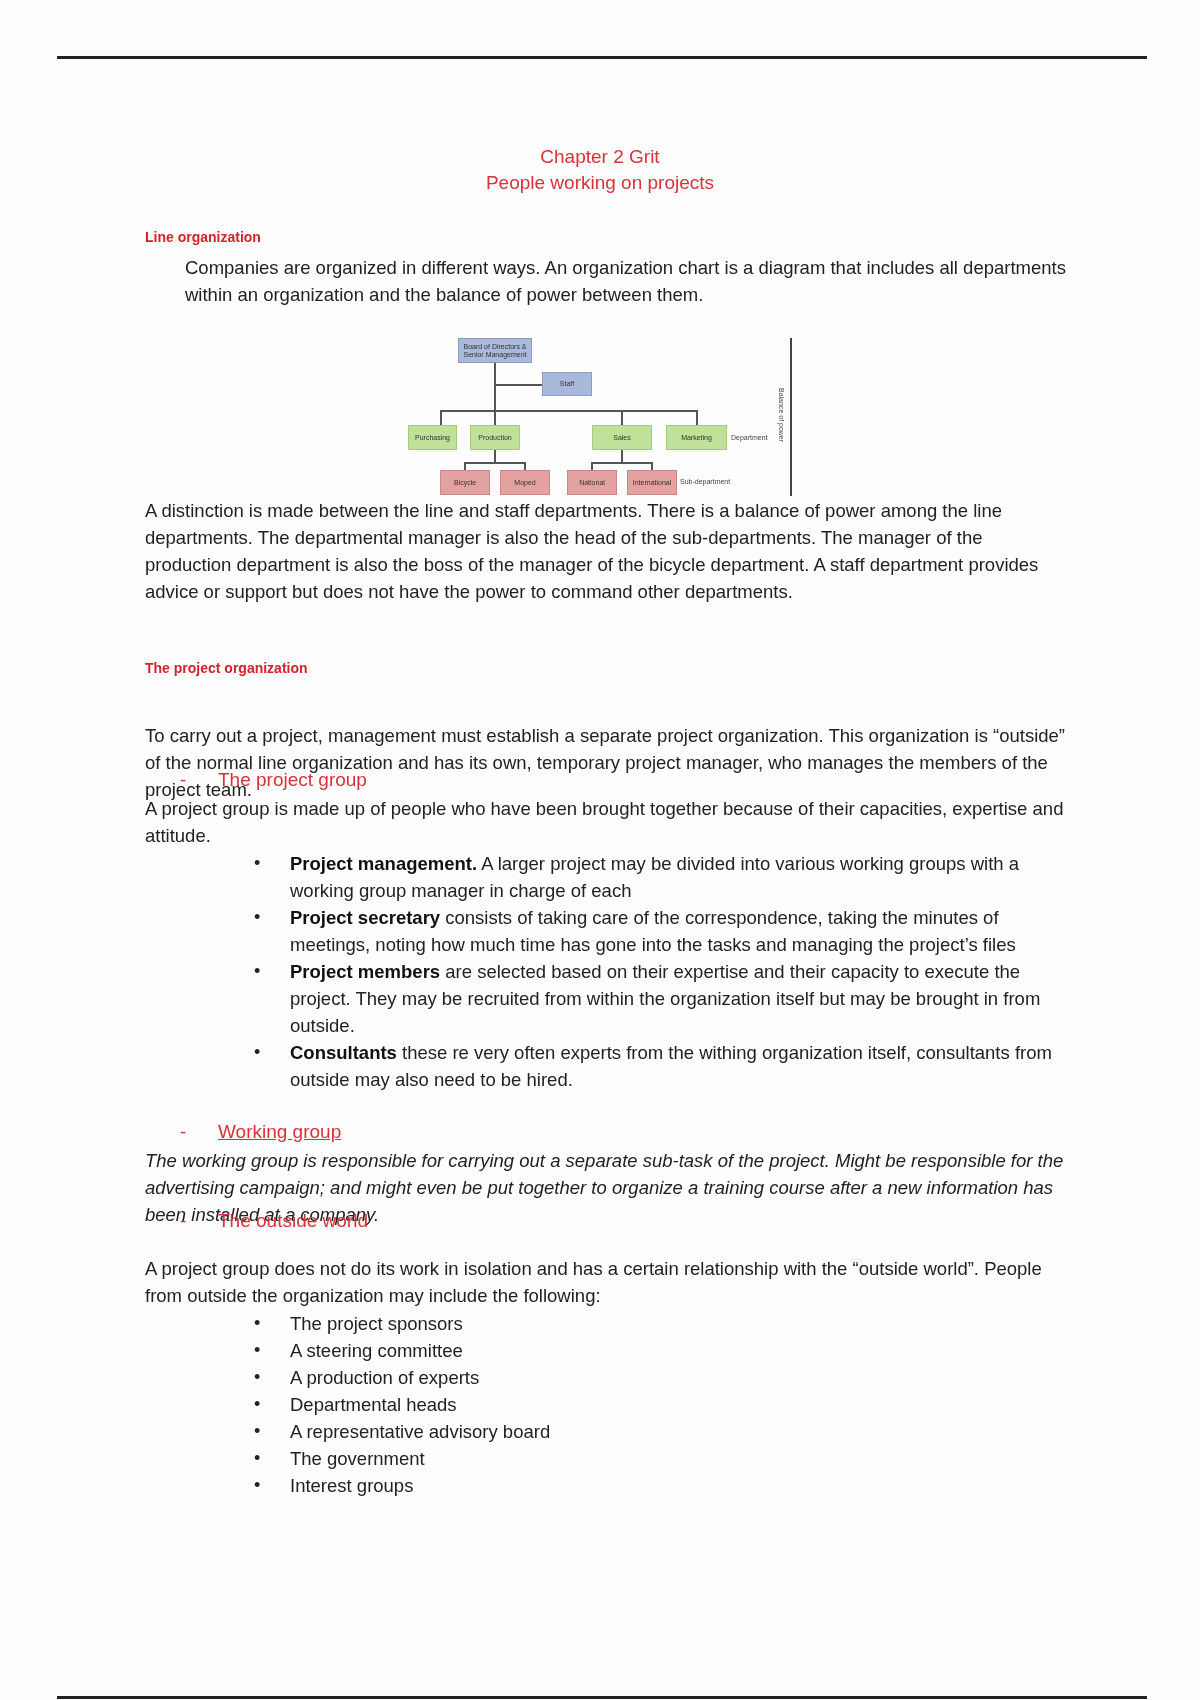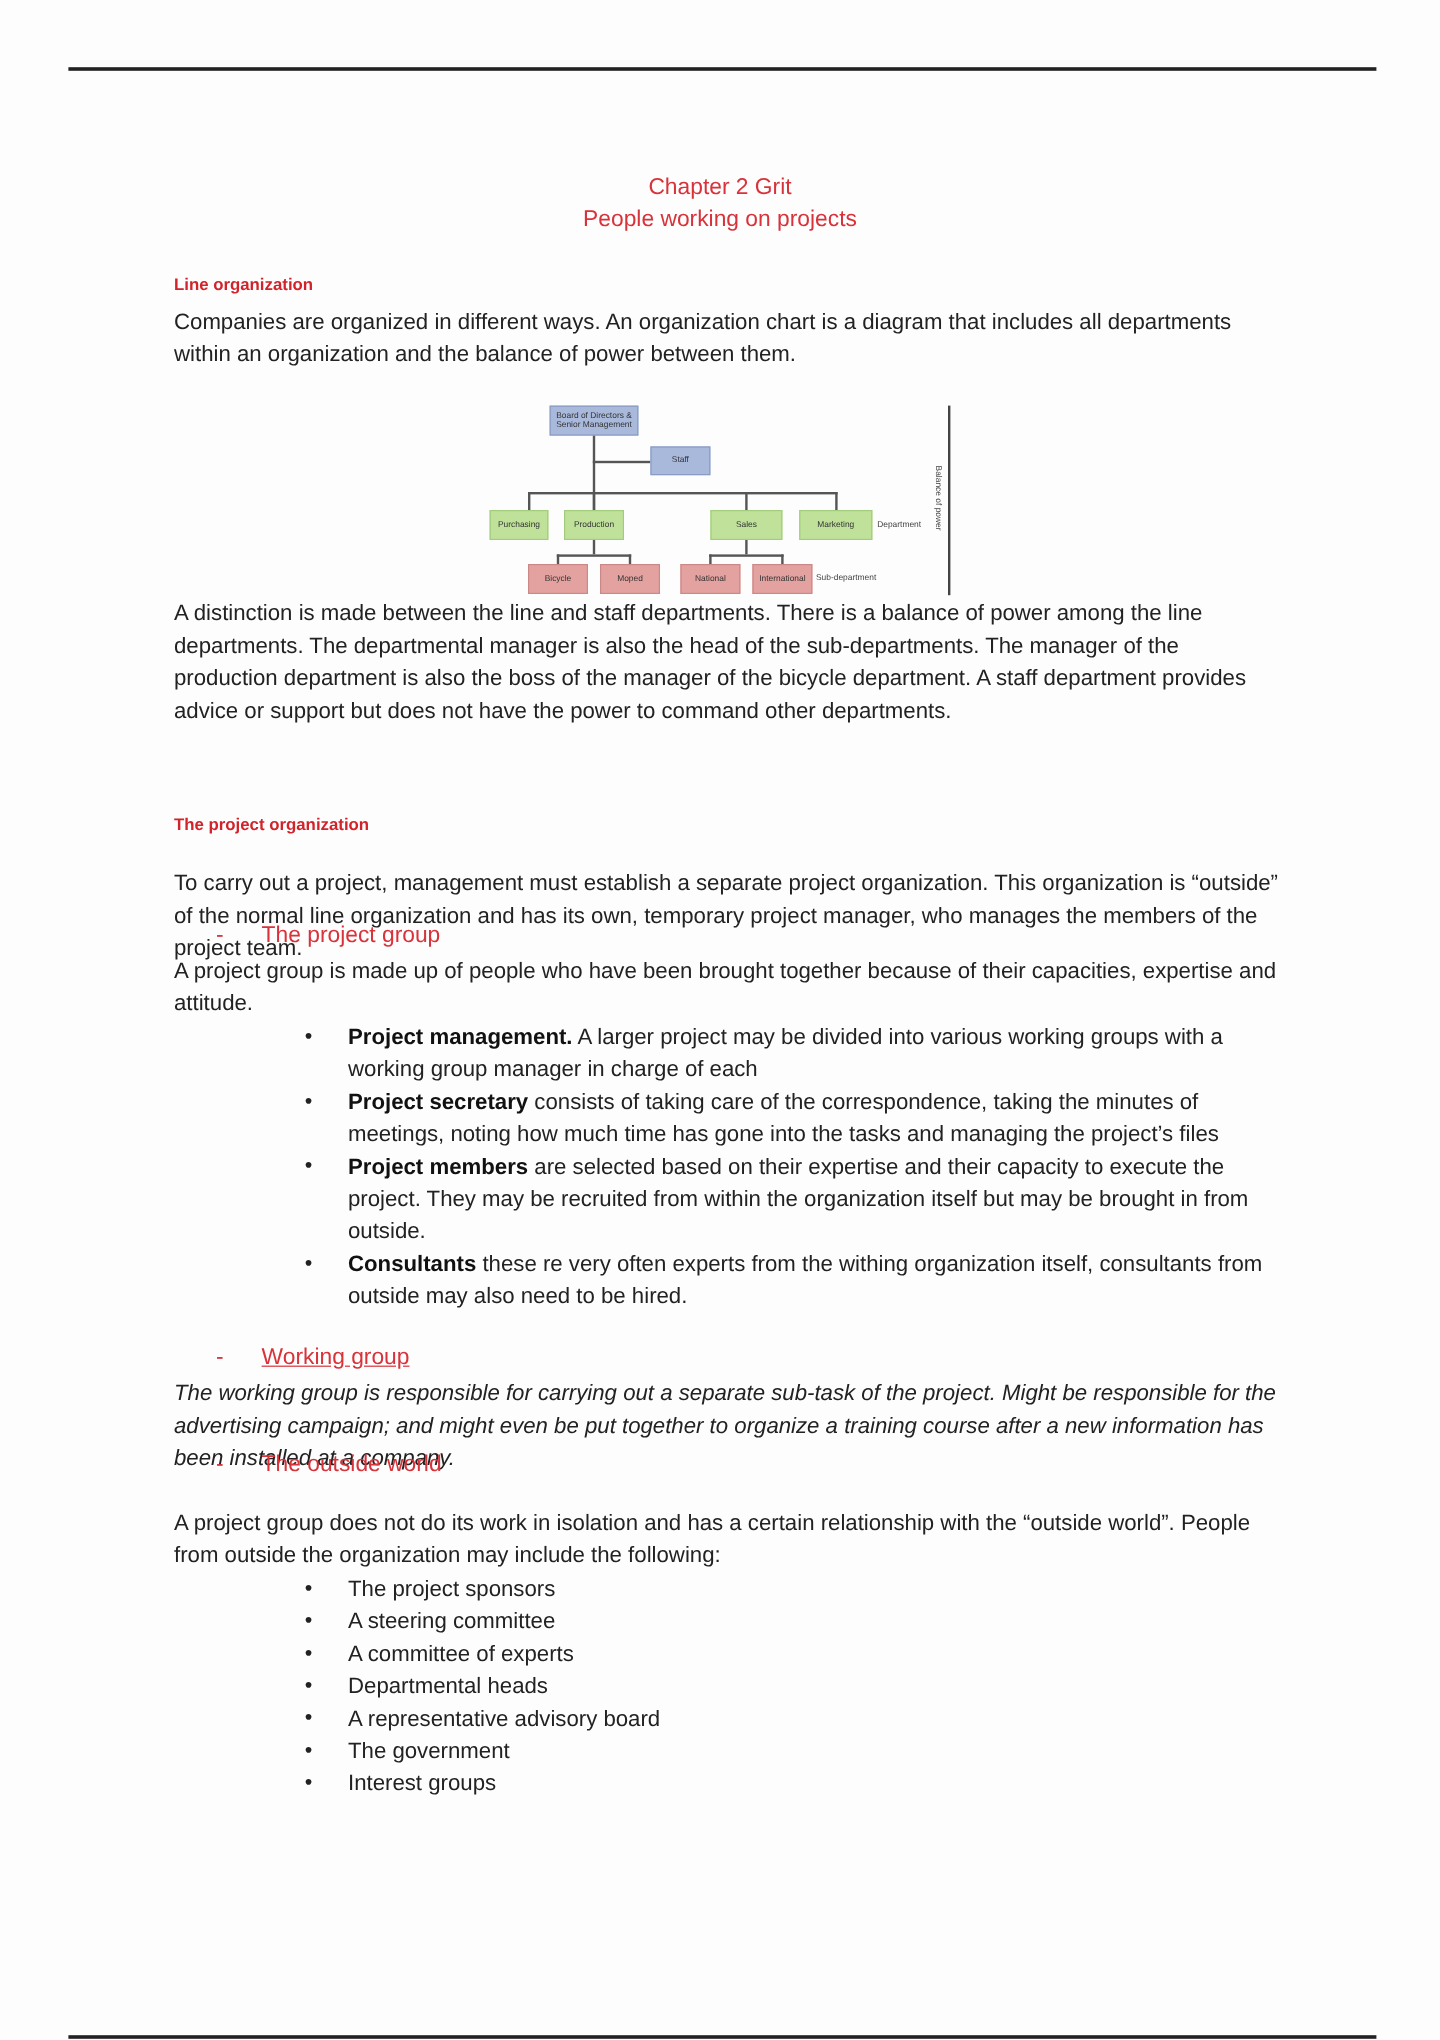--- a/index.html
+++ b/index.html
@@ -32,21 +32,21 @@
 </style>
 </head>
 <body>
 
 <div class="rule top"></div>
 
 <div class="title" style="top:146px;">Chapter 2 Grit</div>
 <div class="title" style="top:172px;">People working on projects</div>
 
 <div class="heading" style="top:229px;">Line organization</div>
-<div class="para" style="top:254px;">Companies are organized in different ways. An organization chart is a diagram that includes all departments within an organization and the balance of power between them.</div>
+<div class="para" style="top:254px;margin-left:40px;">Companies are organized in different ways. An organization chart is a diagram that includes all departments within an organization and the balance of power between them.</div>
 
 <div class="chart">
 
   <div class="ln" style="left:214px;top:32px;width:2px;height:68px;"></div>
   <div class="ln" style="left:214px;top:54px;width:48px;height:2px;"></div>
   <div class="ln" style="left:160px;top:80px;width:258px;height:2px;"></div>
   <div class="ln" style="left:160px;top:80px;width:2px;height:15px;"></div>
   <div class="ln" style="left:214px;top:80px;width:2px;height:15px;"></div>
   <div class="ln" style="left:341px;top:80px;width:2px;height:15px;"></div>
   <div class="ln" style="left:416px;top:80px;width:2px;height:15px;"></div>
@@ -74,21 +74,21 @@
 
   <div class="chart-label" style="left:451px;top:104px;">Department</div>
   <div class="chart-label" style="left:400px;top:148px;">Sub-department</div>
 
   <div class="ln" style="left:510px;top:8px;width:2px;height:158px;background:#444;"></div>
   <div class="vert-label" style="left:505px;top:58px;">Balance of power</div>
 </div>
 
 <div class="para" style="top:497px;">A distinction is made between the line and staff departments. There is a balance of power among the line departments. The departmental manager is also the head of the sub-departments. The manager of the production department is also the boss of the manager of the bicycle department. A staff department provides advice or support but does not have the power to command other departments.</div>
 
-<div class="heading" style="top:660px;margin-top:19px;">The project organization</div>
+<div class="heading" style="top:660px;">The project organization</div>
 <div class="para" style="top:686px;margin-top:36px;">To carry out a project, management must establish a separate project organization. This organization is “outside” of the normal line organization and has its own, temporary project manager, who manages the members of the project team.</div>
 
 <div class="subhead" style="top:769px;">
   <span class="dash">-</span><span>The project group</span>
 </div>
 <div class="para" style="top:795px;">A project group is made up of people who have been brought together because of their capacities, expertise and attitude.</div>
 
 <ul class="bullets" style="top:850px;">
   <li><span class="dot">•</span><b>Project management.</b><span> A larger project may be divided into various working groups with a working group manager in charge of each</span></li>
   <li><span class="dot">•</span><b>Project secretary</b><span> consists of taking care of the correspondence, taking the minutes of meetings, noting how much time has gone into the tasks and managing the project’s files</span></li>
@@ -102,20 +102,20 @@
 <div class="para" style="top:1147px;font-style:italic;">The working group is responsible for carrying out a separate sub-task of the project. Might be responsible for the advertising campaign; and might even be put together to organize a training course after a new information has been installed at a company.</div>
 
 <div class="subhead" style="top:1210px;">
   <span class="dash">-</span><span>The outside world</span>
 </div>
 <div class="para" style="top:1255px;">A project group does not do its work in isolation and has a certain relationship with the “outside world”. People from outside the organization may include the following:</div>
 
 <ul class="bullets" style="top:1310px;">
   <li><span class="dot">•</span><span>The project sponsors</span></li>
   <li><span class="dot">•</span><span>A steering committee</span></li>
-  <li><span class="dot">•</span><span>A committee of experts</span></li>
+  <li><span class="dot">•</span><span>A production of experts</span></li>
   <li><span class="dot">•</span><span>Departmental heads</span></li>
   <li><span class="dot">•</span><span>A representative advisory board</span></li>
   <li><span class="dot">•</span><span>The government</span></li>
   <li><span class="dot">•</span><span>Interest groups</span></li>
 </ul>
 
 <div class="rule bottom"></div>
 
 </body></html>

